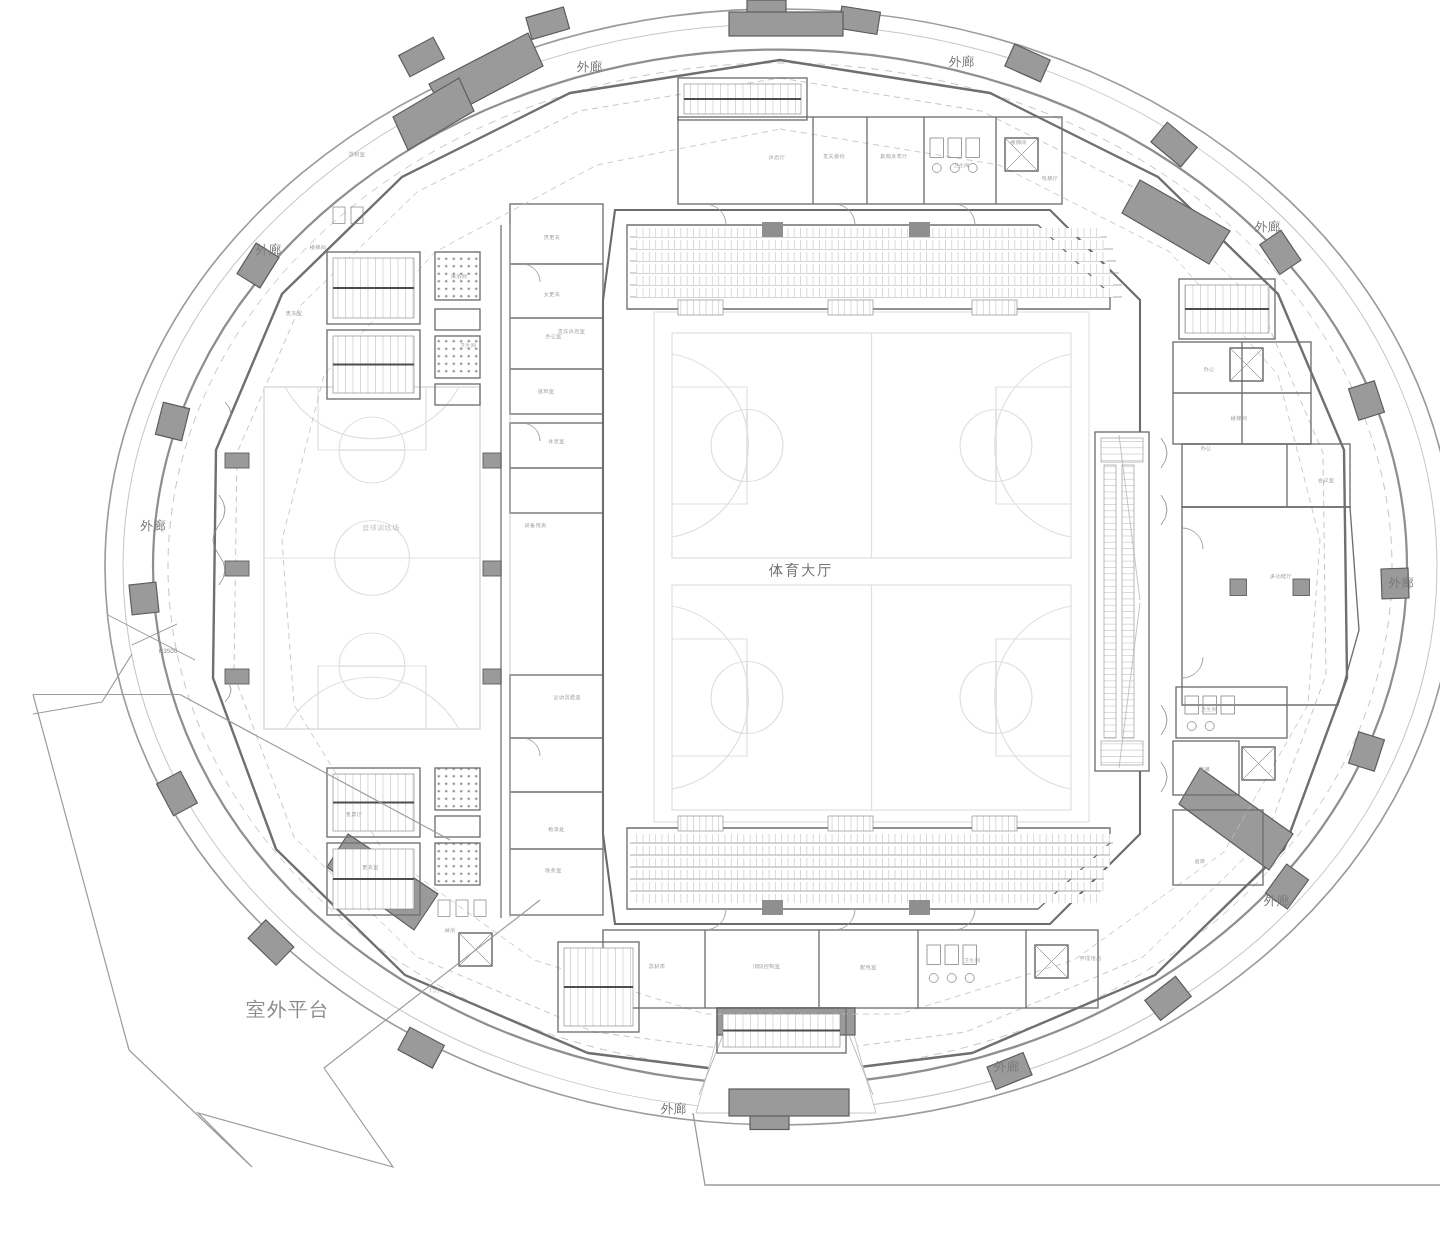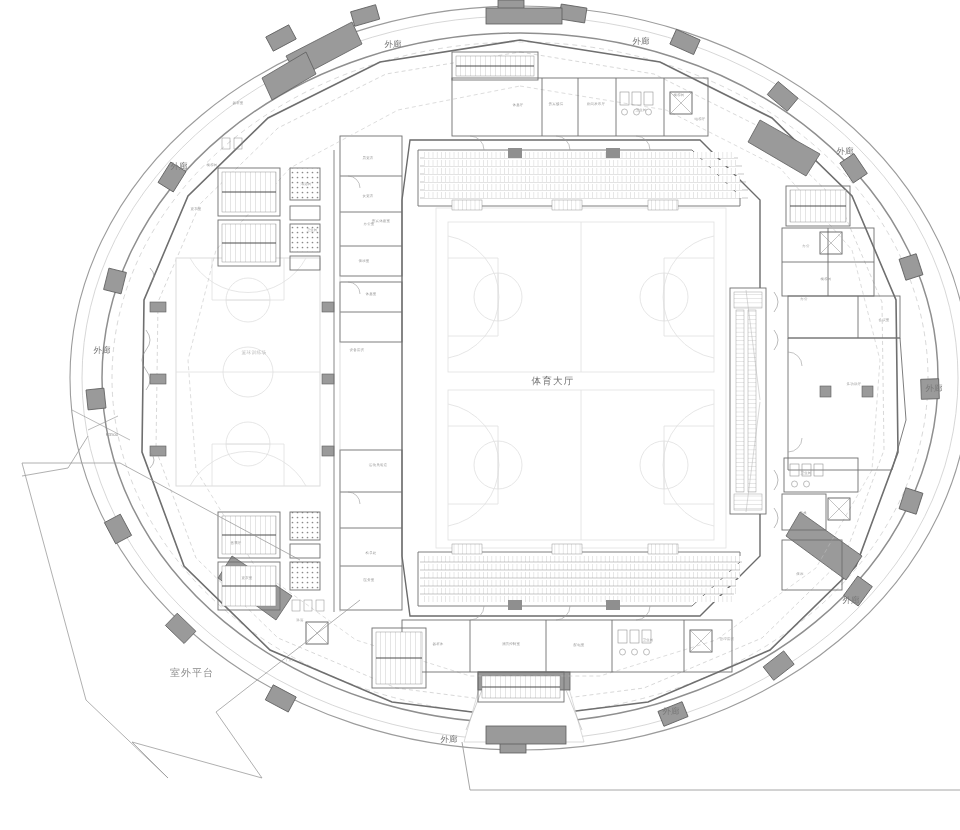--- a/index.html
+++ b/index.html
@@ -5,21 +5,21 @@
   html,body{margin:0;padding:0;background:#ffffff;}
   body{width:960px;height:830px;overflow:hidden;
        font-family:"DejaVu Sans","Liberation Sans",sans-serif;}
   #sheet{position:relative;width:960px;height:830px;background:#fff;}
   #plan{position:absolute;left:0;top:0;width:960px;height:830px;}
   .lbl{position:absolute;color:#6e6e6e;white-space:nowrap;
        font-family:Liberation Sans, sans-serif;
        transform:translate(-50%,-50%);pointer-events:none;}
   .lbl-outer{font-size:8.5px;color:#7a7a7a;}
   .lbl-hall{font-size:9.5px;color:#707070;letter-spacing:1.2px;}
-  .lbl-terrace{font-size:10px;color:#8a8a8a;letter-spacing:1px;}
+  .lbl-terrace{font-size:13px;color:#8a8a8a;letter-spacing:1px;}
   .lbl-court{font-size:4.6px;color:#b9b9b9;letter-spacing:.4px;}
   .lbl-room{font-size:3.5px;color:#9a9a9a;letter-spacing:.2px;}
   .lbl-dim{font-size:4.2px;color:#8e8e8e;}
 </style>
 </head>
 <body>
 
 <div id="sheet">
 
 <svg id="plan" viewBox="0 0 960 830">
@@ -435,21 +435,21 @@
     <path d="M462,742 L470,790 L960,790"></path>
   </g>
 
   <g stroke="#8e8e8e" stroke-width="0.6" fill="none">
     <line x1="72" y1="410" x2="130" y2="440"></line>
     <line x1="88" y1="430" x2="118" y2="416"></line>
   </g>
 
 </svg>
 
-<div class="lbl lbl-hall" style="left:553px;top:381px;">体育大厅</div>
+<div class="lbl lbl-hall" style="left:534px;top:381px;">体育大厅</div>
 <div class="lbl lbl-terrace" style="left:192px;top:673px;">室外平台</div>
 <div class="lbl lbl-court" style="left:254px;top:352px;">篮球训练场</div>
 <div class="lbl lbl-dim" style="left:112px;top:434px;">R3500</div>
 
 <div class="lbl lbl-outer" style="left:393px;top:45px;">外廊</div>
 <div class="lbl lbl-outer" style="left:641px;top:42px;">外廊</div>
 <div class="lbl lbl-outer" style="left:845px;top:152px;">外廊</div>
 <div class="lbl lbl-outer" style="left:934px;top:389px;">外廊</div>
 <div class="lbl lbl-outer" style="left:851px;top:601px;">外廊</div>
 <div class="lbl lbl-outer" style="left:671px;top:712px;">外廊</div>

